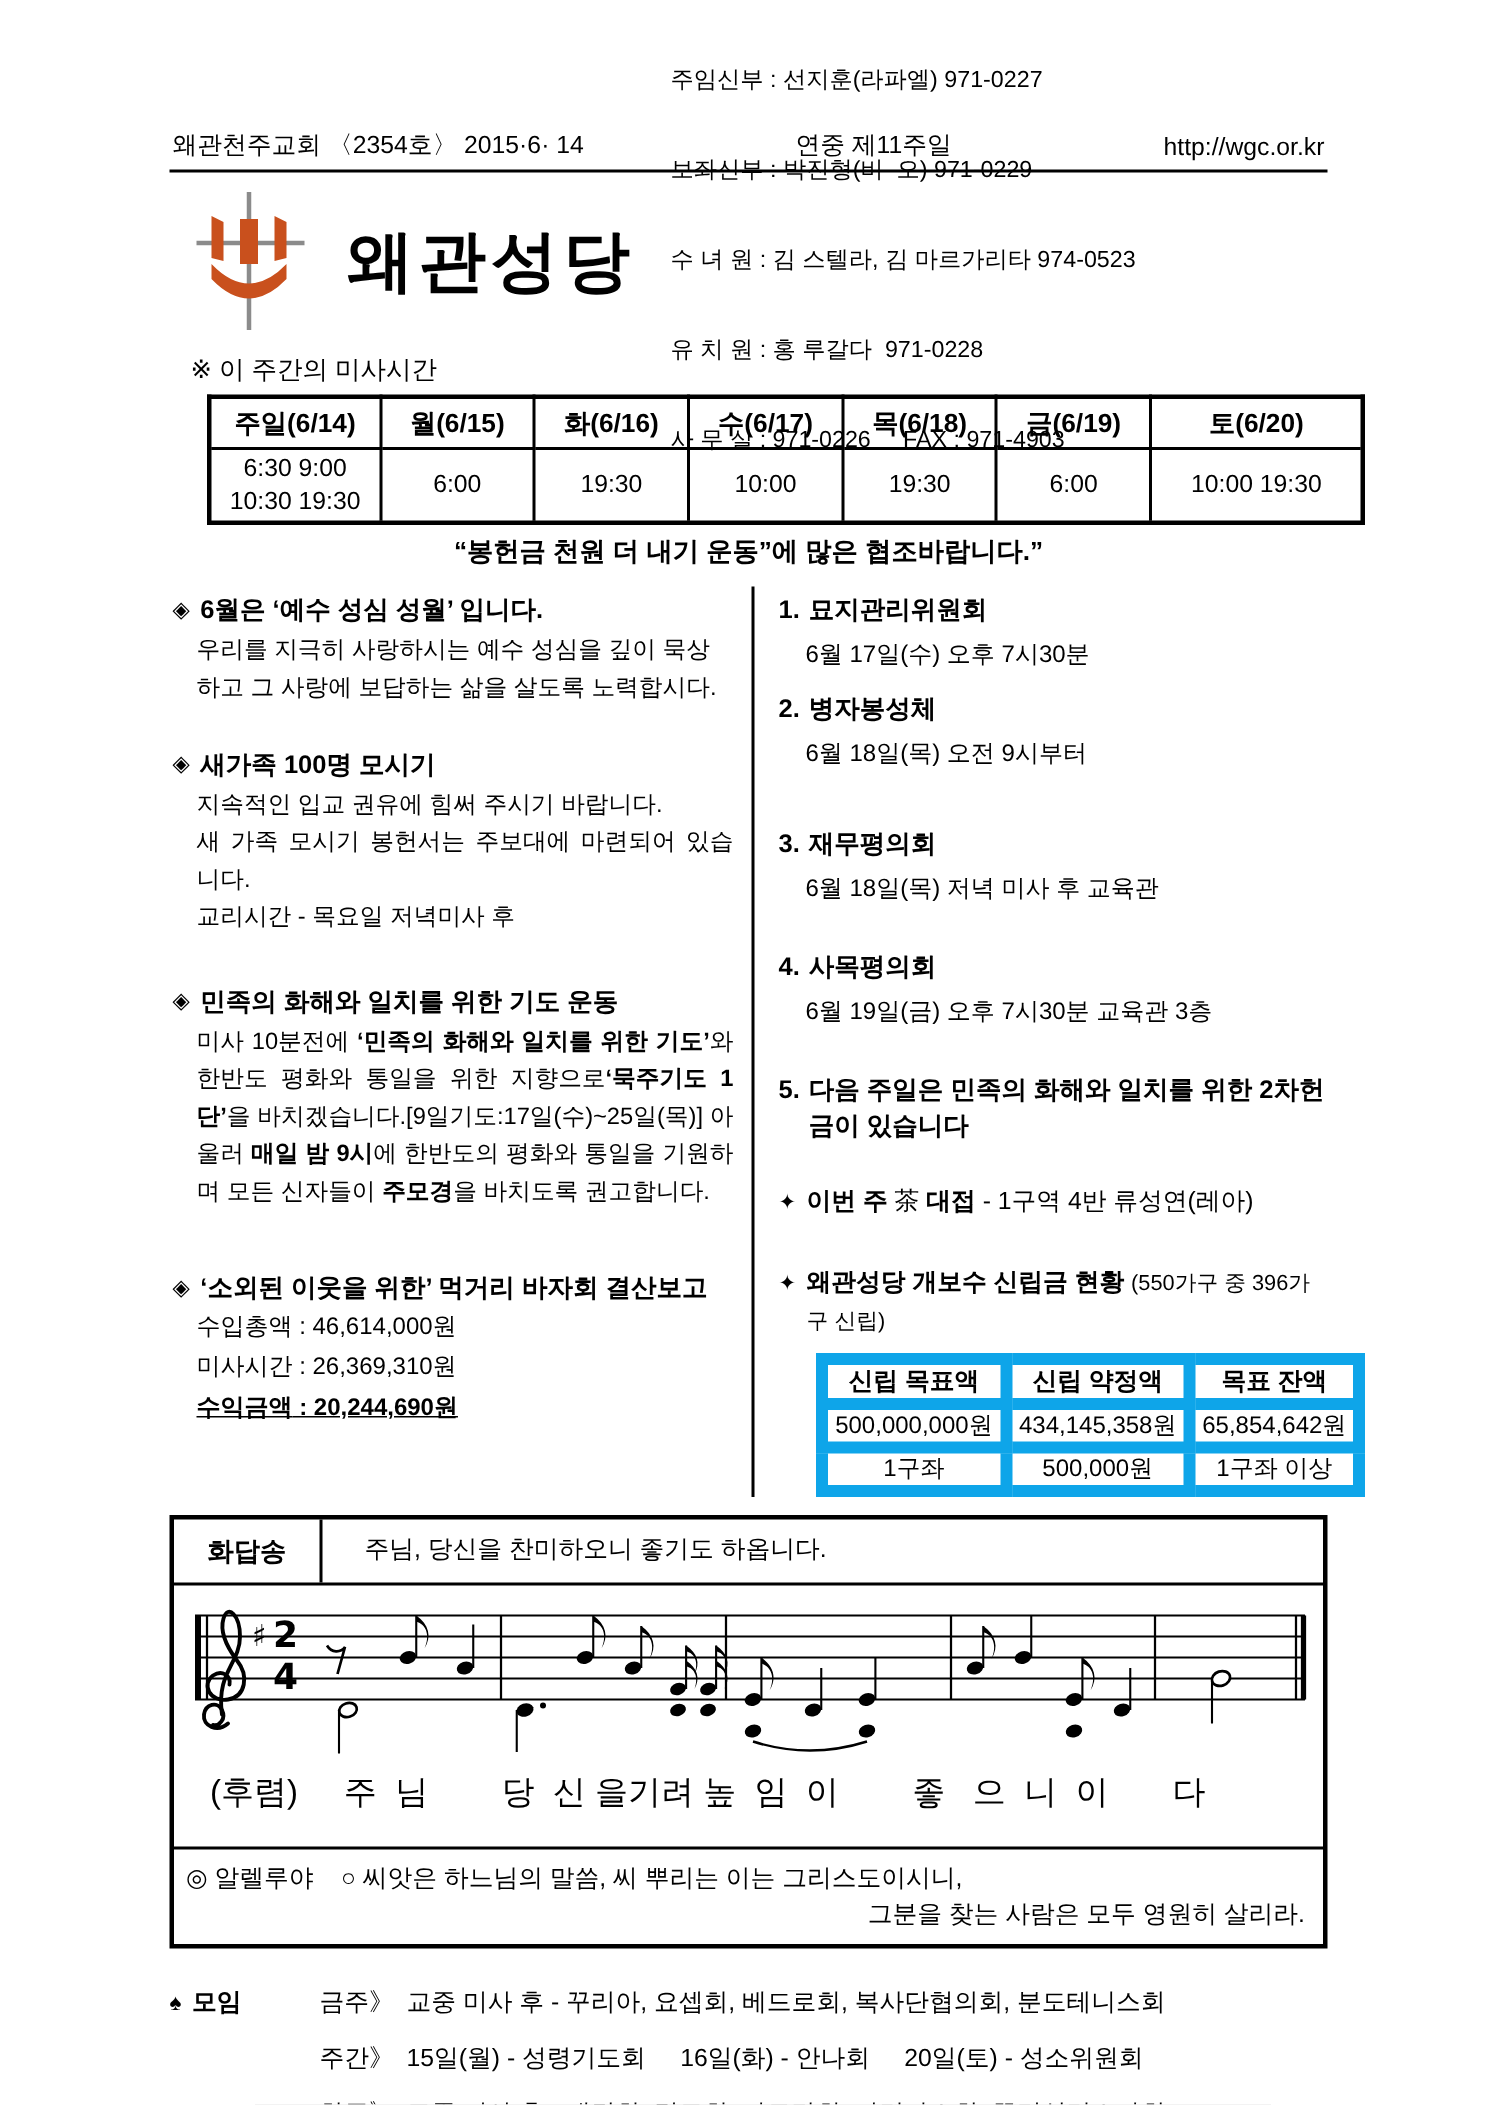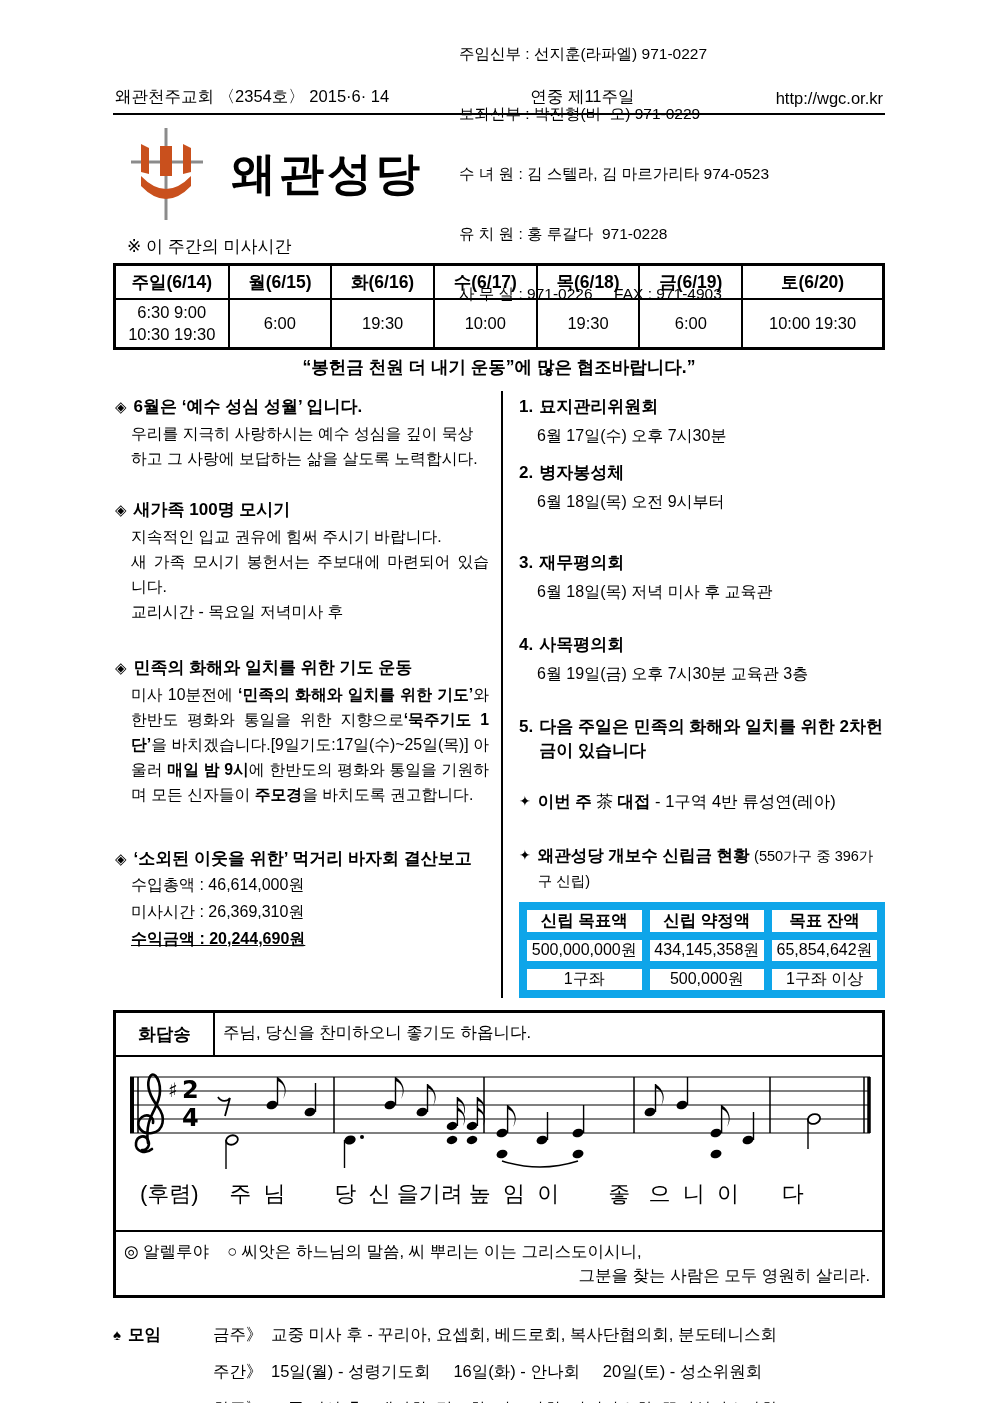--- a/index.html
+++ b/index.html
@@ -13,25 +13,25 @@
 
   
   .masthead { display:flex; justify-content:space-between; align-items:flex-end;
     font-size:16.5px; padding:0 2px 5px 2px; border-bottom:2px solid #000;gap:40px; }
   .masthead span { white-space:pre; }
 
   
   .logo-row { display:flex; align-items:center; margin-top:8px; height:102px; }
   .logo-icon { margin-left:16px; flex:none; }
   .church-name { font-size:45px; font-weight:bold; letter-spacing:3px; margin-left:26px; }
-  .contacts { margin-left:36px; font-size:15.5px; line-height:20px; white-space:pre; }
+  .contacts { margin-left:24px; font-size:15.5px; line-height:20px; white-space:pre; }
 
   
   .mass-heading { font-size:17px; margin:10px 0 5px 14px; }
-  table { border-collapse:collapse; }
+  table { border-collapse:collapse;margin-left:25px; }
   .mass-table { width:100%; border:3px solid #000; }
   .mass-table th, .mass-table td { border:2px solid #000; text-align:center; }
   .mass-table th { font-size:17.5px; height:34px; font-weight:bold; }
   .mass-table td { font-size:16.5px; height:50px; white-space:pre-line; line-height:22px; }
   .mass-table th.first { width:114px; }
   .banner { text-align:center; font-weight:bold; font-size:17.5px; margin:5px 0 12px; }
 
   
   .cols { display:flex; align-items:stretch; }
   .col-left { width:390px; border-right:2px solid #000; padding:4px 12px 0 2px; }
@@ -56,21 +56,21 @@
   .fund-table { width:100%; margin-top:9px; border:2px solid #000; }
   .fund-table th, .fund-table td { border:8px solid #0ea5e9; text-align:center; }
   .fund-table th { font-size:16.5px; height:28px; font-weight:bold; }
   .fund-table td { font-size:16px; height:26px; }
 
   
   .psalm-box { border:3px solid #000; margin-top:12px; }
   .psalm-head { display:flex; border-bottom:2px solid #000; }
   .psalm-label { width:99px; flex:none; text-align:center; font-weight:bold; font-size:17.5px;
     padding:9px 0; border-right:2px solid #000; }
-  .psalm-text { font-size:16.5px; padding:9px 8px; }
+  .psalm-text { font-size:16.5px; padding:9px 28px; }
   .music-row { padding:6px 6px 2px 6px; }
   .lyrics { white-space:pre; font-size:22px; padding:0 0 6px 18px; }
   .alleluia { border-top:2px solid #000; padding:7px 12px 8px 8px; font-size:16.5px; line-height:24px;margin-top:13px; }
   .alleluia .l1 { white-space:pre; }
   .alleluia .l2 { text-align:right; }
 
   
   .meetings { margin-top:18px; font-size:16.5px; }
   .meet-row { display:flex; line-height:37px; }
   .meet-lead { width:100px; flex:none; font-weight:bold; display:flex; }

